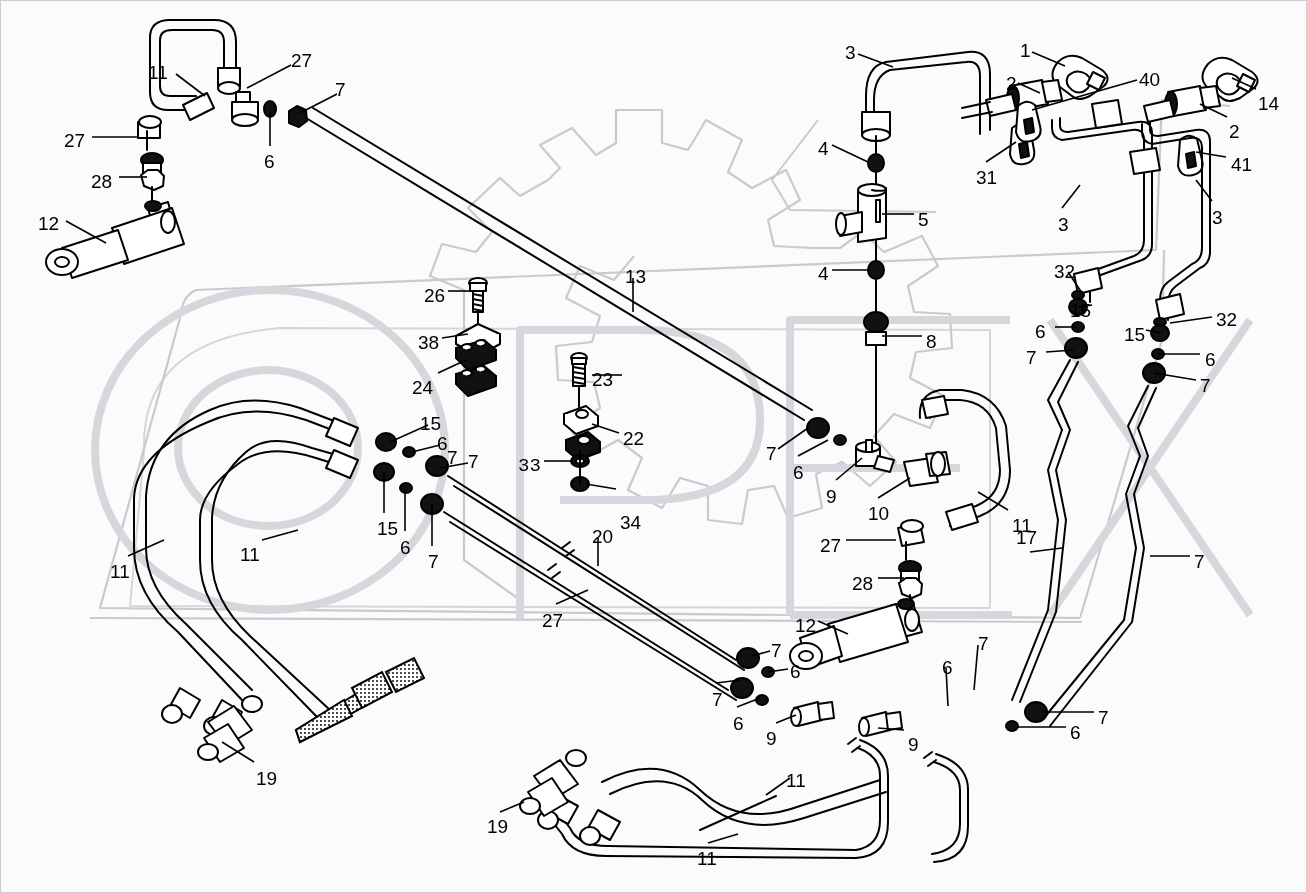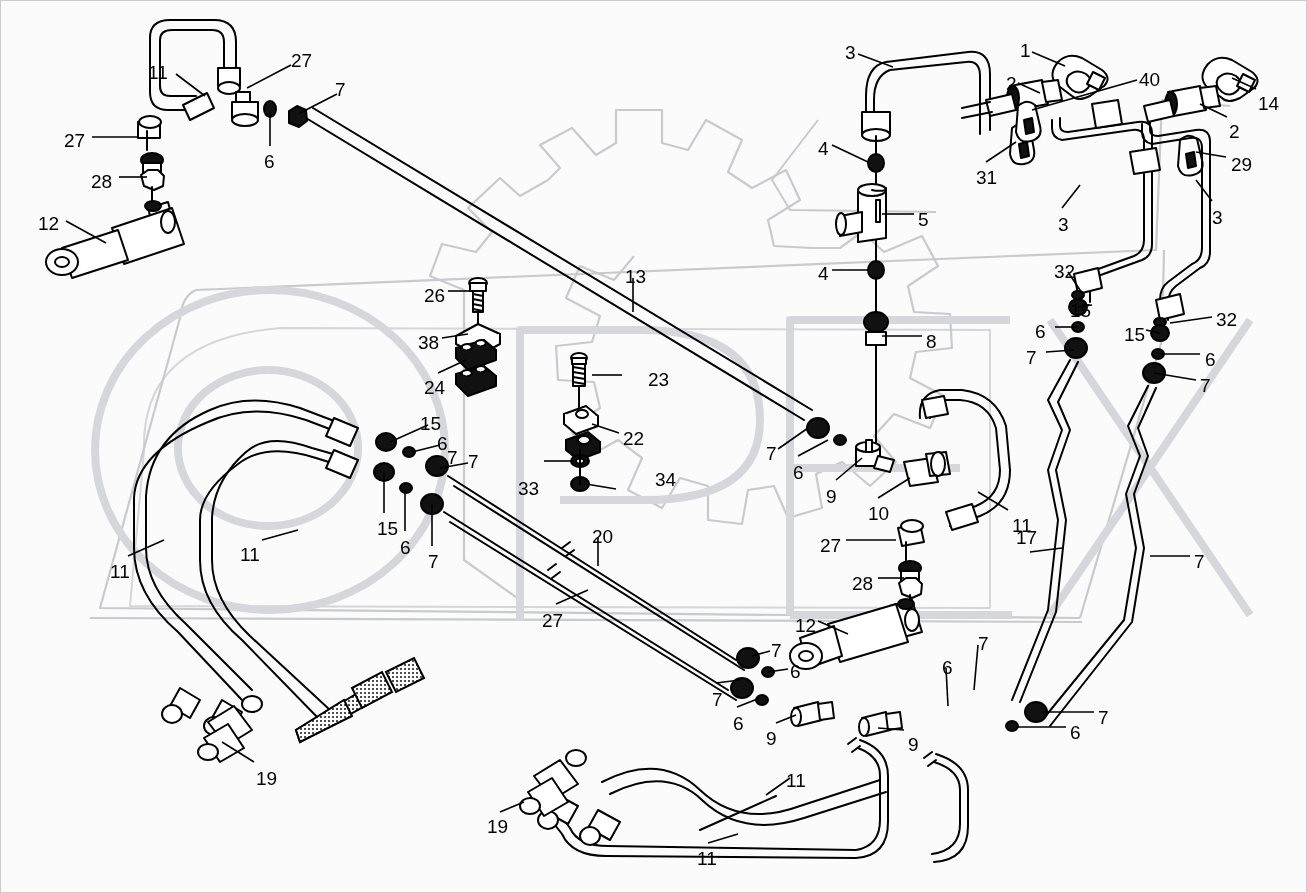--- a/index.html
+++ b/index.html
@@ -456,44 +456,44 @@
       <div class="lbl" style="left: 264px; top: 152px;">6</div>
       <div class="lbl" style="left: 64px; top: 131px;">27</div>
       <div class="lbl" style="left: 91px; top: 172px;">28</div>
       <div class="lbl" style="left: 38px; top: 214px;">12</div>
       <div class="lbl" style="left: 845px; top: 43px;">3</div>
       <div class="lbl" style="left: 1020px; top: 41px;">1</div>
       <div class="lbl" style="left: 1006px; top: 74px;">2</div>
       <div class="lbl" style="left: 1139px; top: 70px;">40</div>
       <div class="lbl" style="left: 1258px; top: 94px;">14</div>
       <div class="lbl" style="left: 1229px; top: 122px;">2</div>
-      <div class="lbl" style="left: 1231px; top: 155px;">29</div>
+      <div class="lbl" style="left: 1231px; top: 155px;">41</div>
       <div class="lbl" style="left: 976px; top: 168px;">31</div>
       <div class="lbl" style="left: 818px; top: 139px;">4</div>
       <div class="lbl" style="left: 918px; top: 210px;">5</div>
       <div class="lbl" style="left: 818px; top: 264px;">4</div>
       <div class="lbl" style="left: 926px; top: 332px;">8</div>
       <div class="lbl" style="left: 1058px; top: 215px;">3</div>
       <div class="lbl" style="left: 1212px; top: 208px;">3</div>
       <div class="lbl" style="left: 1054px; top: 262px;">32</div>
       <div class="lbl" style="left: 1070px; top: 301px;">15</div>
       <div class="lbl" style="left: 1035px; top: 322px;">6</div>
       <div class="lbl" style="left: 1026px; top: 348px;">7</div>
       <div class="lbl" style="left: 1216px; top: 310px;">32</div>
       <div class="lbl" style="left: 1124px; top: 325px;">15</div>
       <div class="lbl" style="left: 1205px; top: 350px;">6</div>
       <div class="lbl" style="left: 1200px; top: 376px;">7</div>
       <div class="lbl" style="left: 625px; top: 267px;">13</div>
       <div class="lbl" style="left: 424px; top: 286px;">26</div>
       <div class="lbl" style="left: 418px; top: 333px;">38</div>
-      <div class="lbl" style="left: 412px; top: 378px; margin-left: 12px;">24</div>
-      <div class="lbl" style="left: 648px; top: 370px;">23</div>
+      <div class="lbl" style="left: 412px; top: 378px;">24</div>
+      <div class="lbl" style="left: 592px; top: 370px;">23</div>
       <div class="lbl" style="left: 623px; top: 429px;">22</div>
-      <div class="lbl" style="left: 518px; top: 479px;">33</div>
-      <div class="lbl" style="left: 620px; top: 470px; margin-left: 35px;">34</div>
+      <div class="lbl" style="left: 518px; top: 457px; font-family: Liberation Mono, monospace;">33</div>
+      <div class="lbl" style="left: 620px; top: 513px;">34</div>
       <div class="lbl" style="left: 420px; top: 414px;">15</div>
       <div class="lbl" style="left: 437px; top: 434px;">6</div>
       <div class="lbl" style="left: 468px; top: 452px;">7</div>
       <div class="lbl" style="left: 377px; top: 519px;">15</div>
       <div class="lbl" style="left: 400px; top: 538px;">6</div>
       <div class="lbl" style="left: 428px; top: 552px;">7</div>
       <div class="lbl" style="left: 110px; top: 562px;">11</div>
       <div class="lbl" style="left: 240px; top: 545px;">11</div>
       <div class="lbl" style="left: 256px; top: 769px;">19</div>
       <div class="lbl" style="left: 592px; top: 527px;">20</div>

